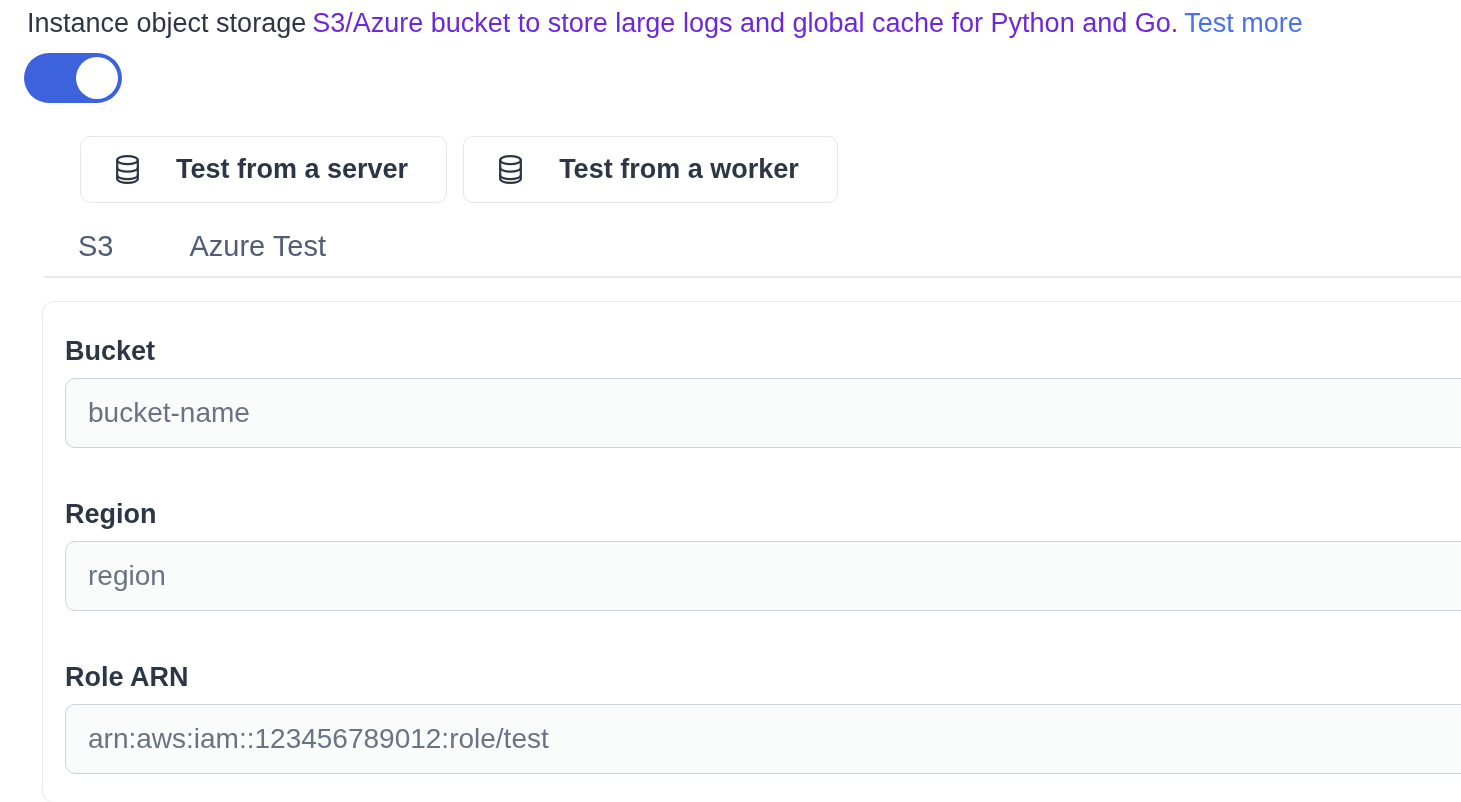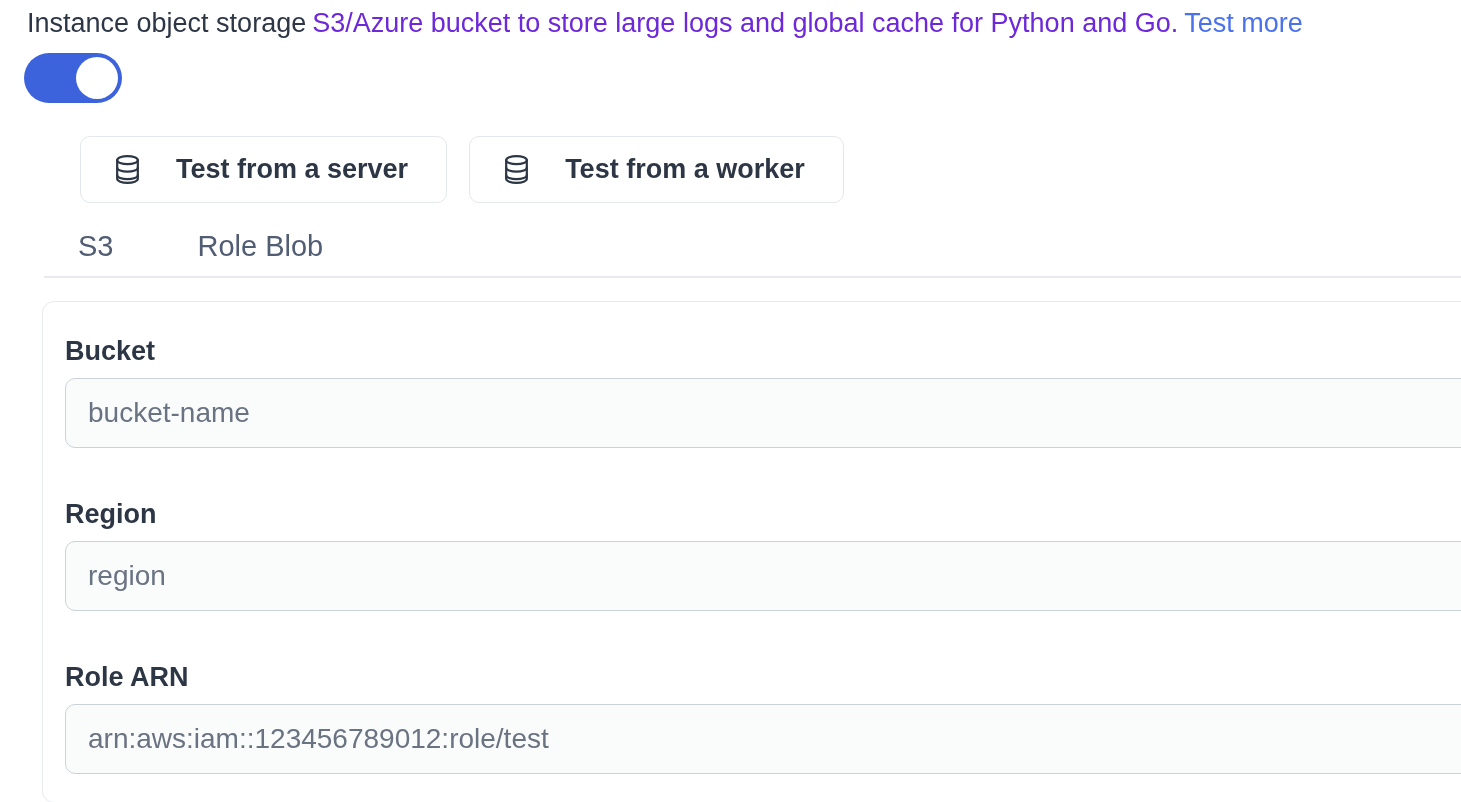--- a/index.html
+++ b/index.html
@@ -32,38 +32,38 @@
   }
   .toggle .knob {
     position: absolute;
     top: 4px; left: 52px;
     width: 42px; height: 42px;
     border-radius: 50%;
     background: #ffffff;
   }
 
   
-  .btn-row { display: flex; gap: 22px; margin: 33px 0 0 44px; padding-left: 36px; }
+  .btn-row { display: flex; gap: 16px; margin: 33px 0 0 44px; padding-left: 36px; }
   .test-btn {
     display: inline-flex; align-items: center;
     height: 67px;
     padding: 0 38px 0 30px;
     background: #ffffff;
     border: 1.5px solid #e4e7ec;
     border-radius: 10px;
     font-family: "Liberation Sans", sans-serif;
     font-size: 27px; font-weight: 700; color: #2d3645;
     cursor: pointer;
   }
   .test-btn .db-icon { width: 33px; height: 33px; margin-right: 32px; color: #2d3645; }
   .test-btn svg { width: 100%; height: 100%; display: block; }
 
   
   .tabs {
-    display: flex; gap: 16px;
+    display: flex; gap: 8px;
     margin: 22px 0 0 44px;
     width: calc(100% - 44px);
     border-bottom: 2px solid #e8eaef;
   }
   .tab {
     position: relative;
     padding: 5px 34px 13px;
     font-size: 29px;
     color: #515d73;
     cursor: pointer;
@@ -139,21 +139,21 @@
         <path d="M4.5 10.7c0 1.6 3.36 2.9 7.5 2.9s7.5-1.3 7.5-2.9"></path>
         <path d="M4.5 16.1c0 1.6 3.36 2.9 7.5 2.9s7.5-1.3 7.5-2.9"></path>
       </svg>
     </span>
     <span>Test from a worker</span>
   </button>
 </div>
 
 <div class="tabs">
   <div class="tab">S3</div>
-  <div class="tab">Role Blob</div>
+  <div class="tab">Azure Test</div>
 </div>
 
 <div class="card">
   <div class="field">
     <label class="field-label">Bucket</label>
     <input class="text-input" type="text" placeholder="bucket-name" style="">
   </div>
   <div class="field">
     <label class="field-label">Region</label>
     <input class="text-input" type="text" placeholder="region" style="">

